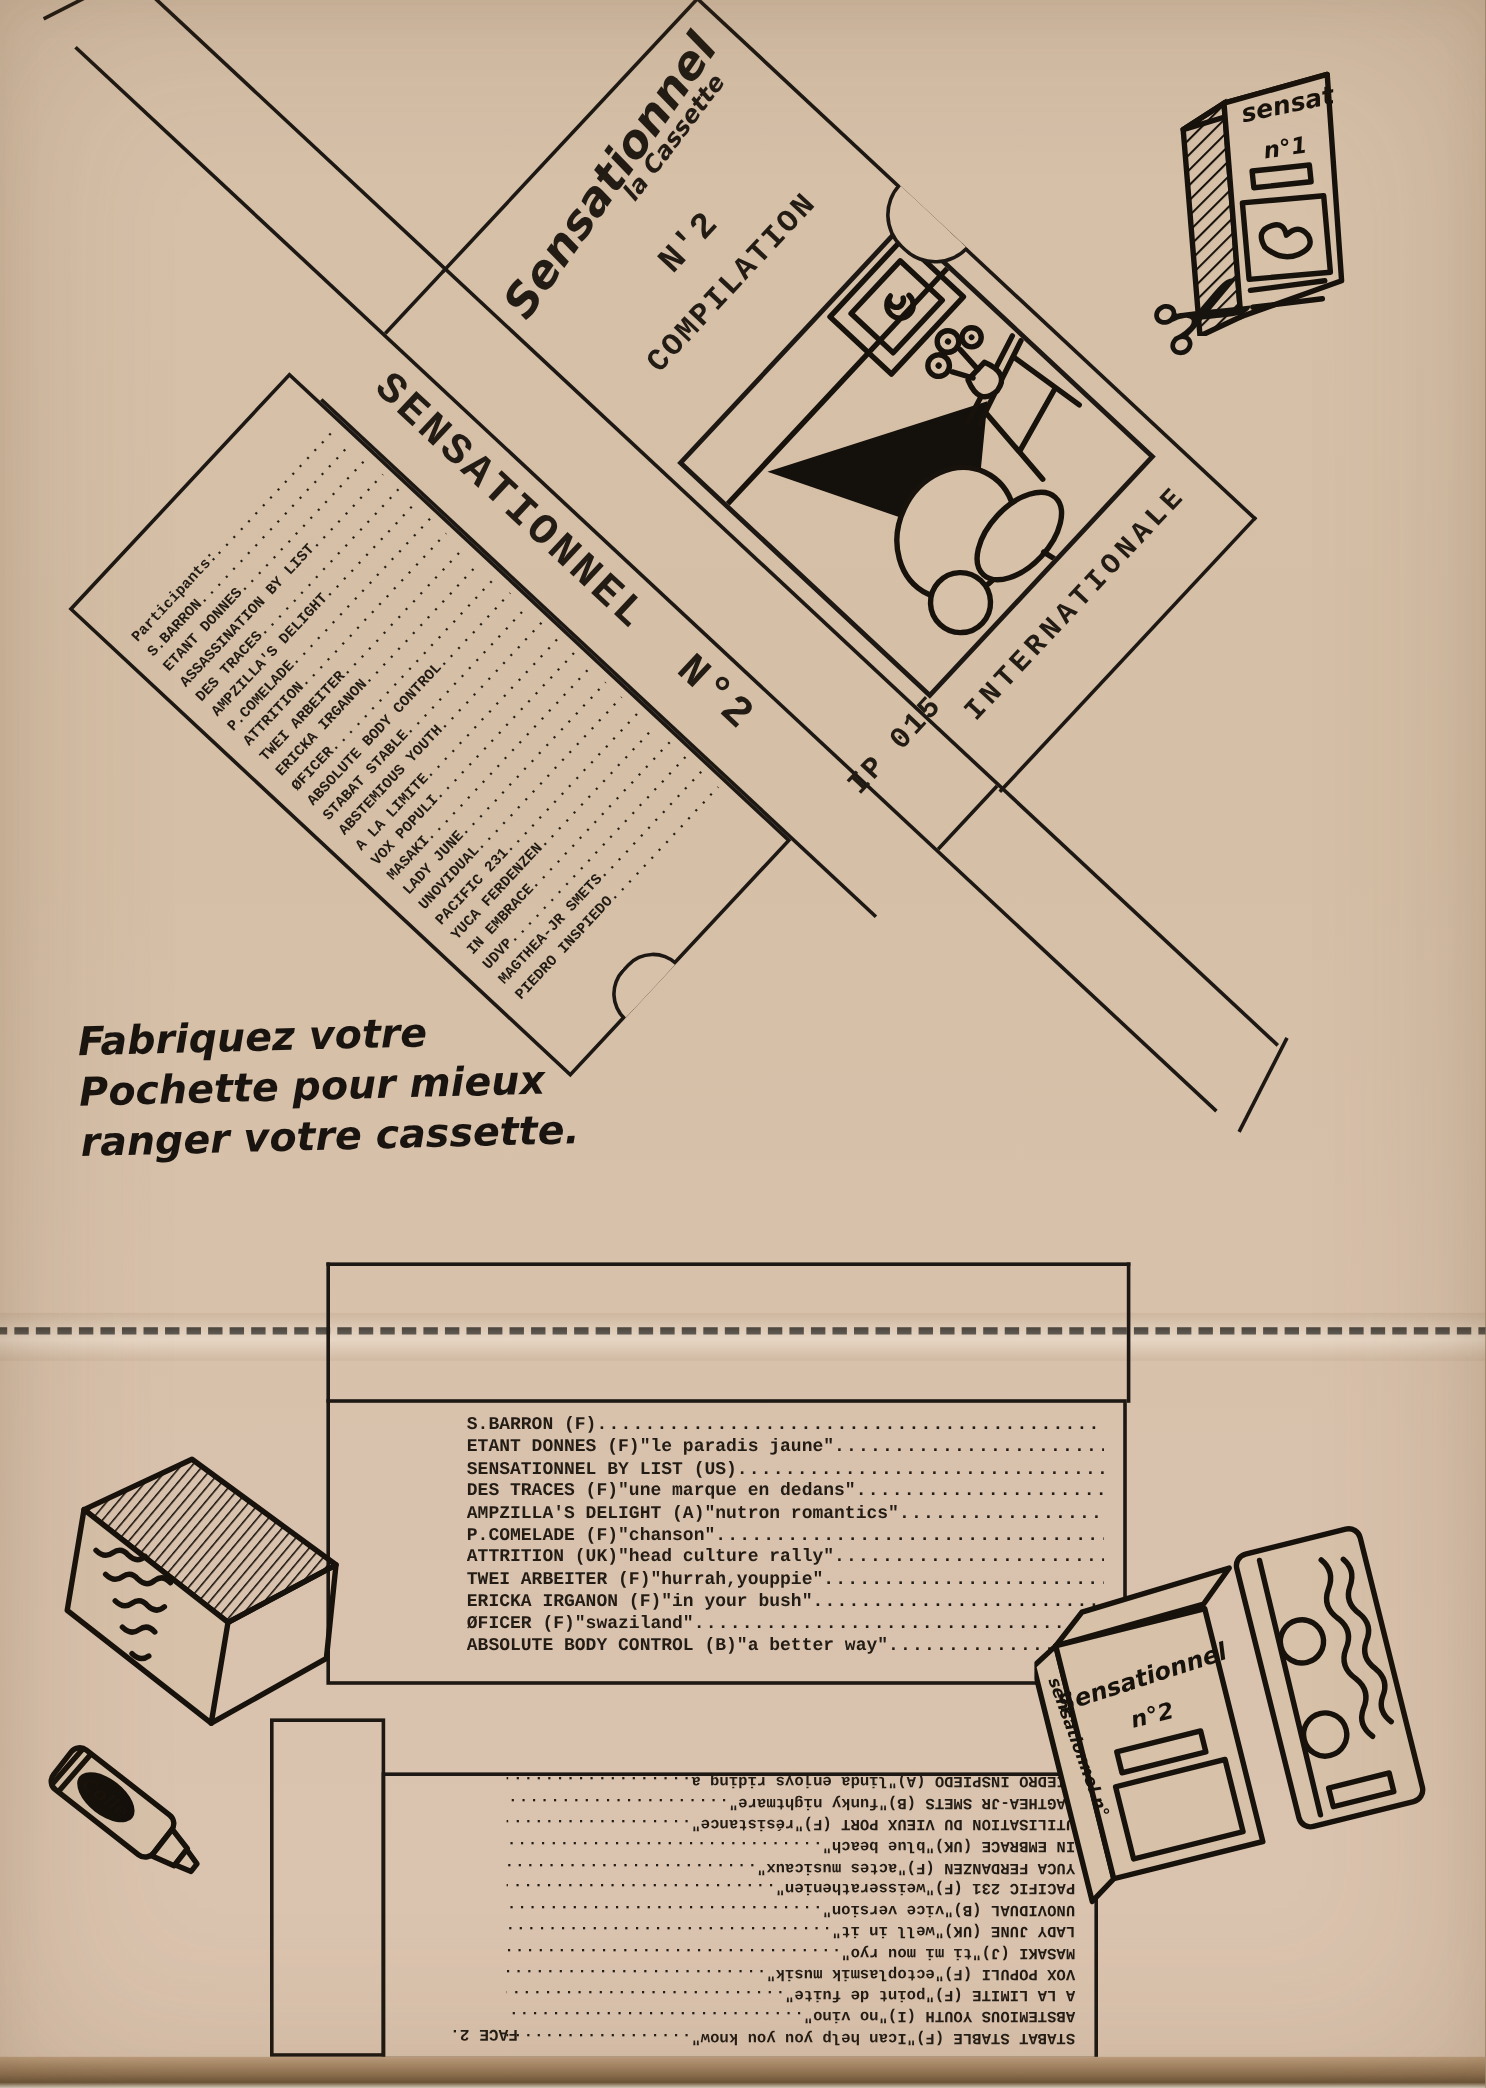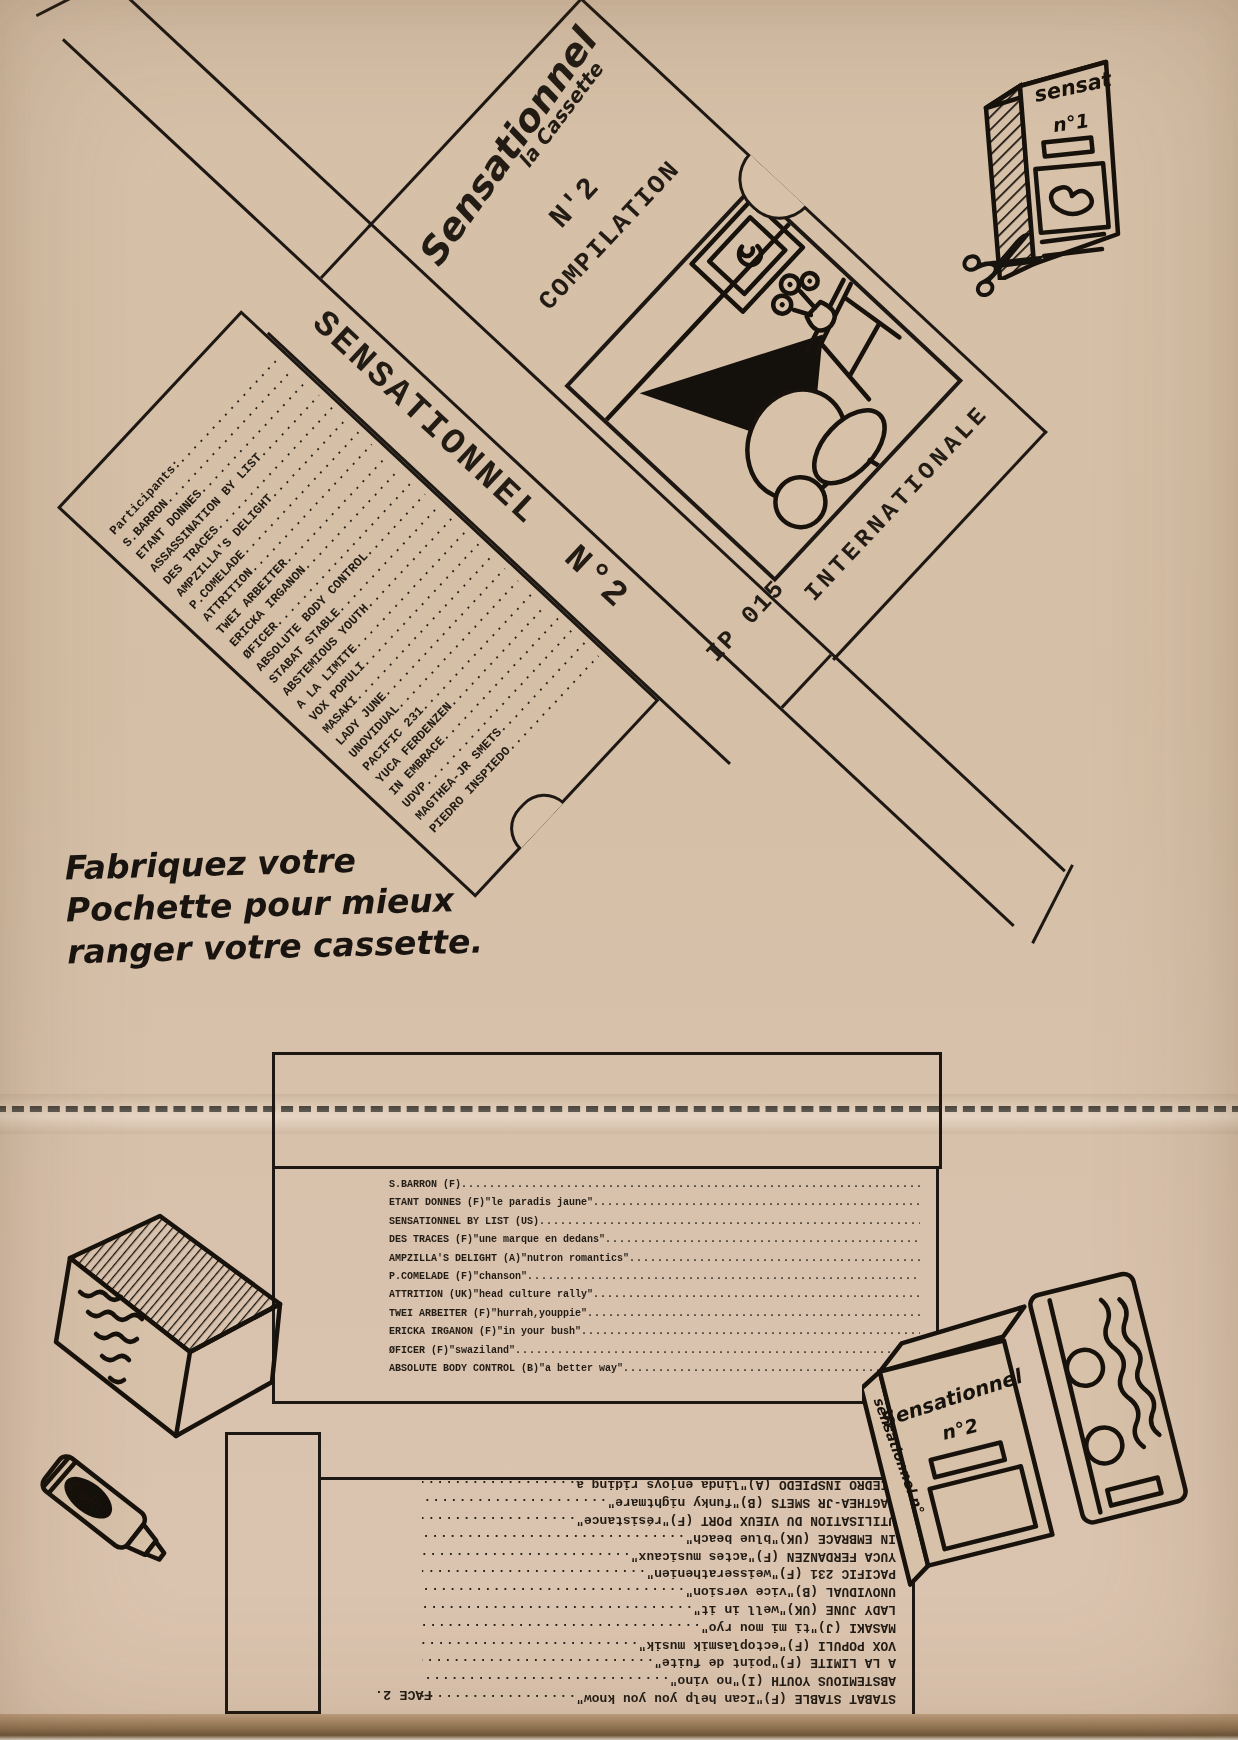--- a/index.html
+++ b/index.html
@@ -74,21 +74,21 @@
 
   .fold-line{position:absolute;left:-6px;top:1106px;width:1250px;
     border-top:6px dashed #15110c;}
 
   
   .flap1{position:absolute;left:272px;top:1052px;width:664px;height:114px;
     border:3px solid var(--ink);border-bottom:none;}
   .face1-box{position:absolute;left:272px;top:1166px;width:667px;height:238px;
     border:3px solid var(--ink);box-sizing:border-box;}
   .face1-rows{position:absolute;left:114px;top:10px;right:16px;}
-  .t-row{display:flex;height:18.4px;font-weight:bold;font-size:10px;
+  .t-row{display:flex;height:18.4px;font-weight:bold;font-size:15px;
     white-space:pre;overflow:hidden;}
   .t-dots{flex:1;overflow:hidden;white-space:nowrap;letter-spacing:1px;}
   .strip2{position:absolute;left:225px;top:1432px;width:96px;height:282px;
     border:3px solid var(--ink);box-sizing:border-box;}
   .face2-box{position:absolute;left:318px;top:1477px;width:597px;height:240px;
     border:3px solid var(--ink);box-sizing:border-box;}
   .face2-inner{position:absolute;inset:0;transform:rotate(180deg);}
   .face2-rows{position:absolute;left:16px;top:8px;width:474px;}
   .face2-rows .t-row{height:17.8px;font-size:13px;}
   .face2-label{position:absolute;top:12px;right:54px;font-weight:bold;font-size:13.5px;}

